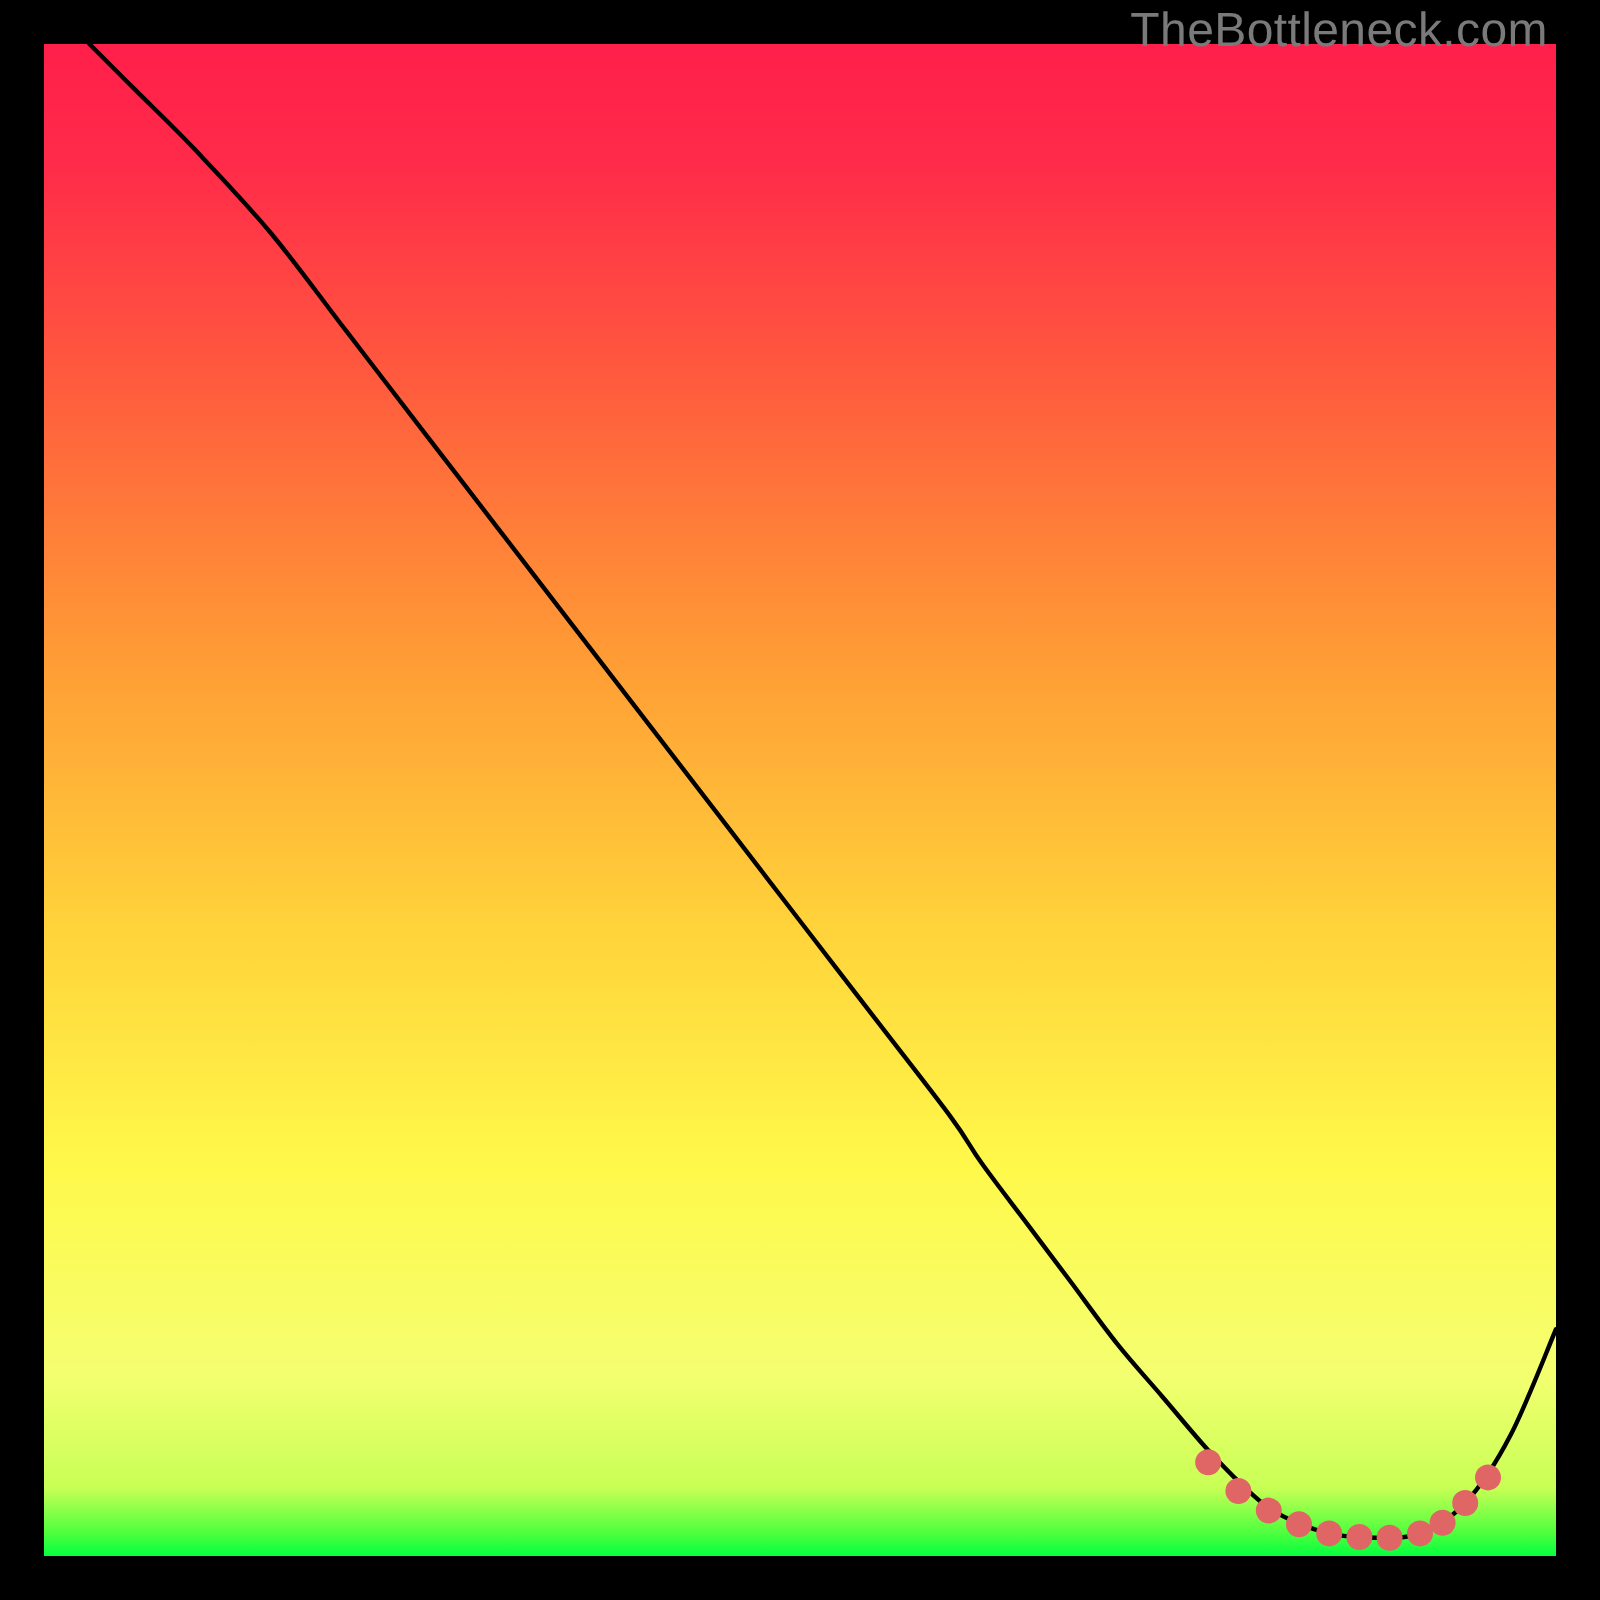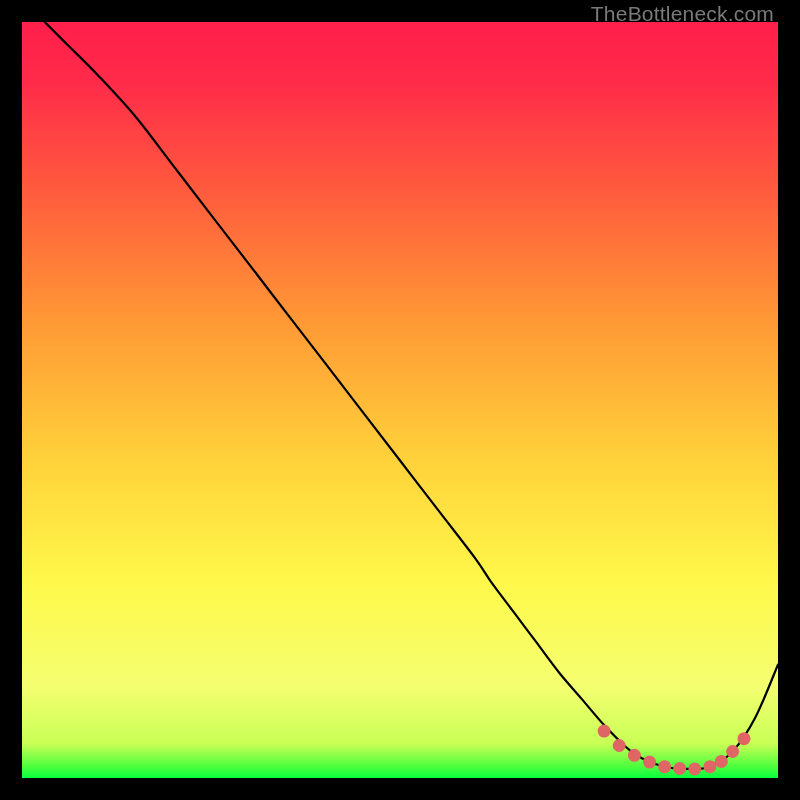--- a/index.html
+++ b/index.html
@@ -24,21 +24,21 @@
     left: 0;
     top: 0;
     width: 756px;
     height: 756px;
   }
   .watermark {
     position: absolute;
     top: 2px;
     right: 26px;
     color: #7a7a7a;
-    font-size: 21px;
+    font-size: 24px;
     font-weight: 500;
     letter-spacing: 0.2px;
   }
 </style>
 </head>
 <body>
 
 <div class="frame">
   <svg class="plot" viewBox="0 0 756 756" preserveAspectRatio="none">
     <defs>

